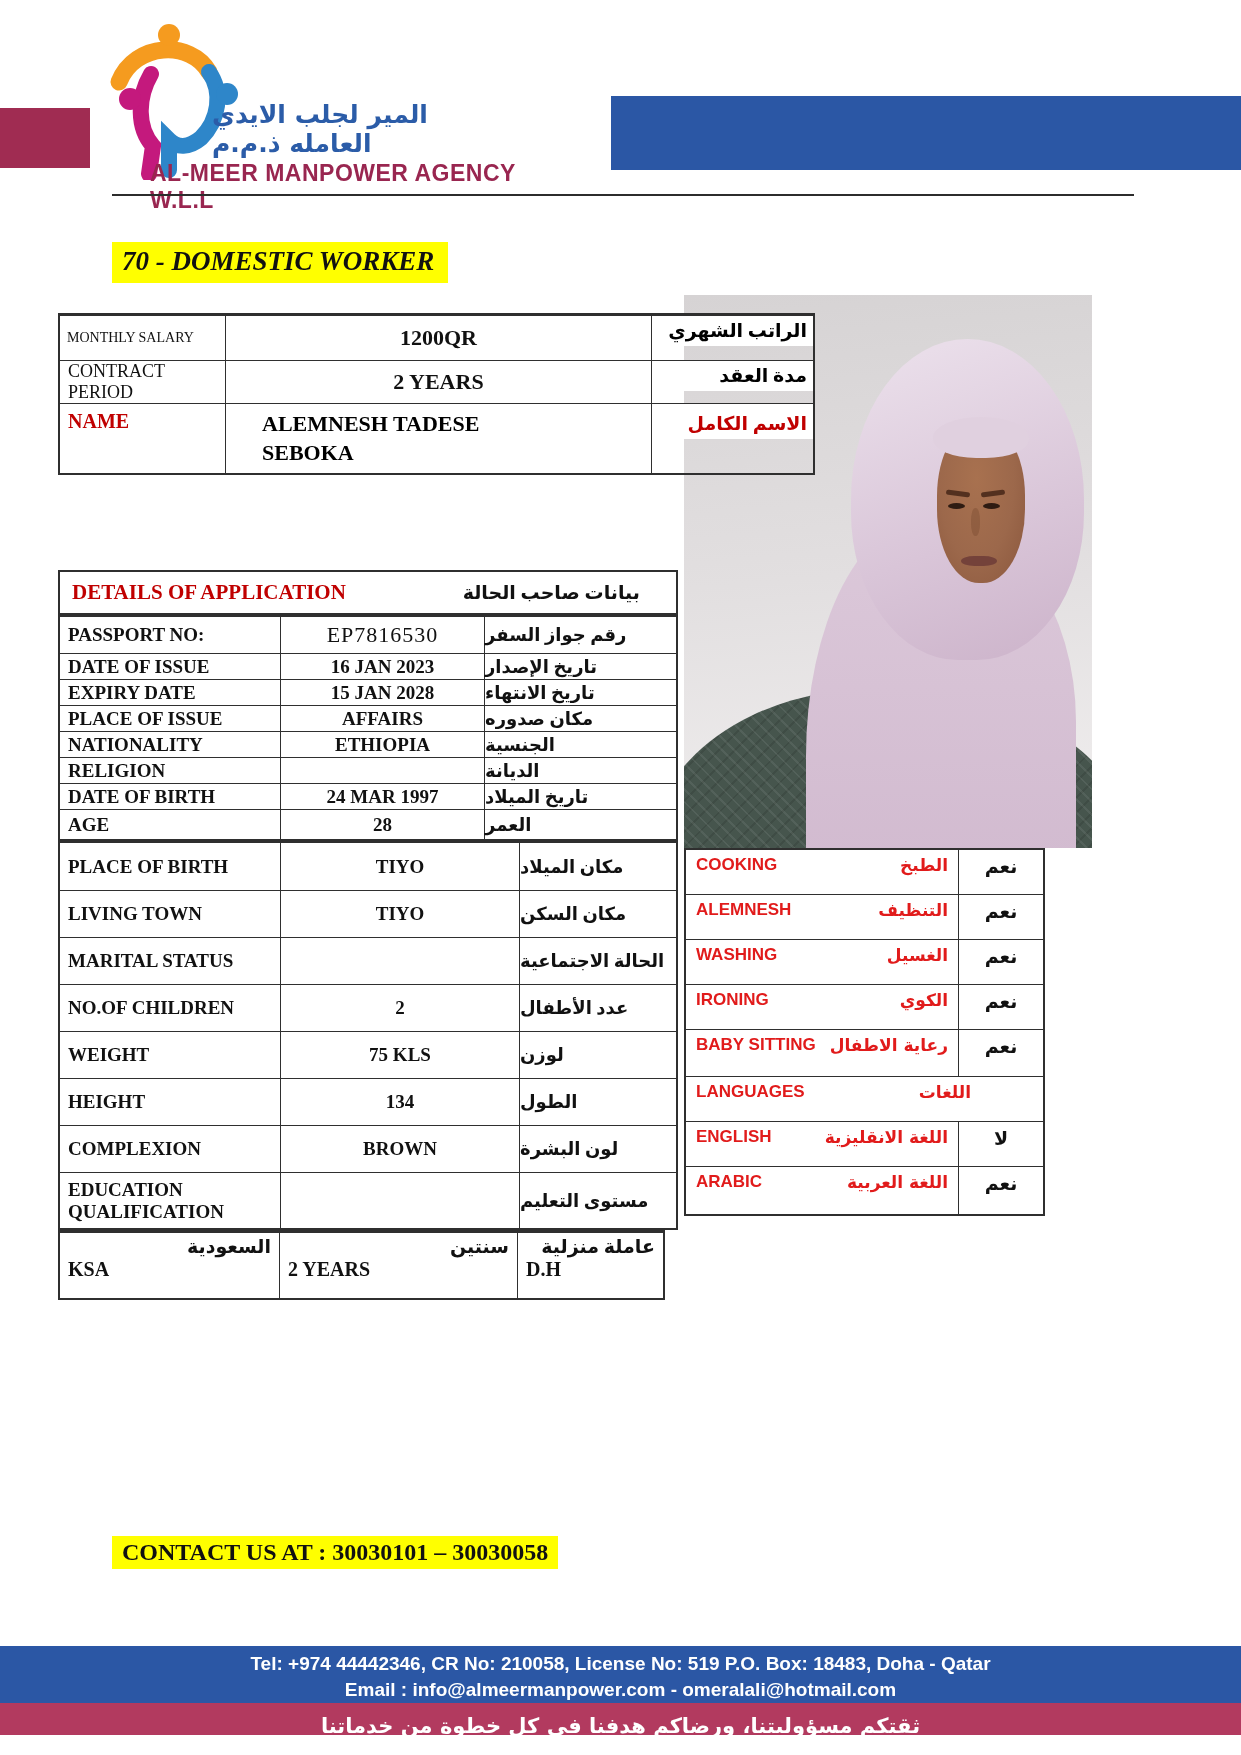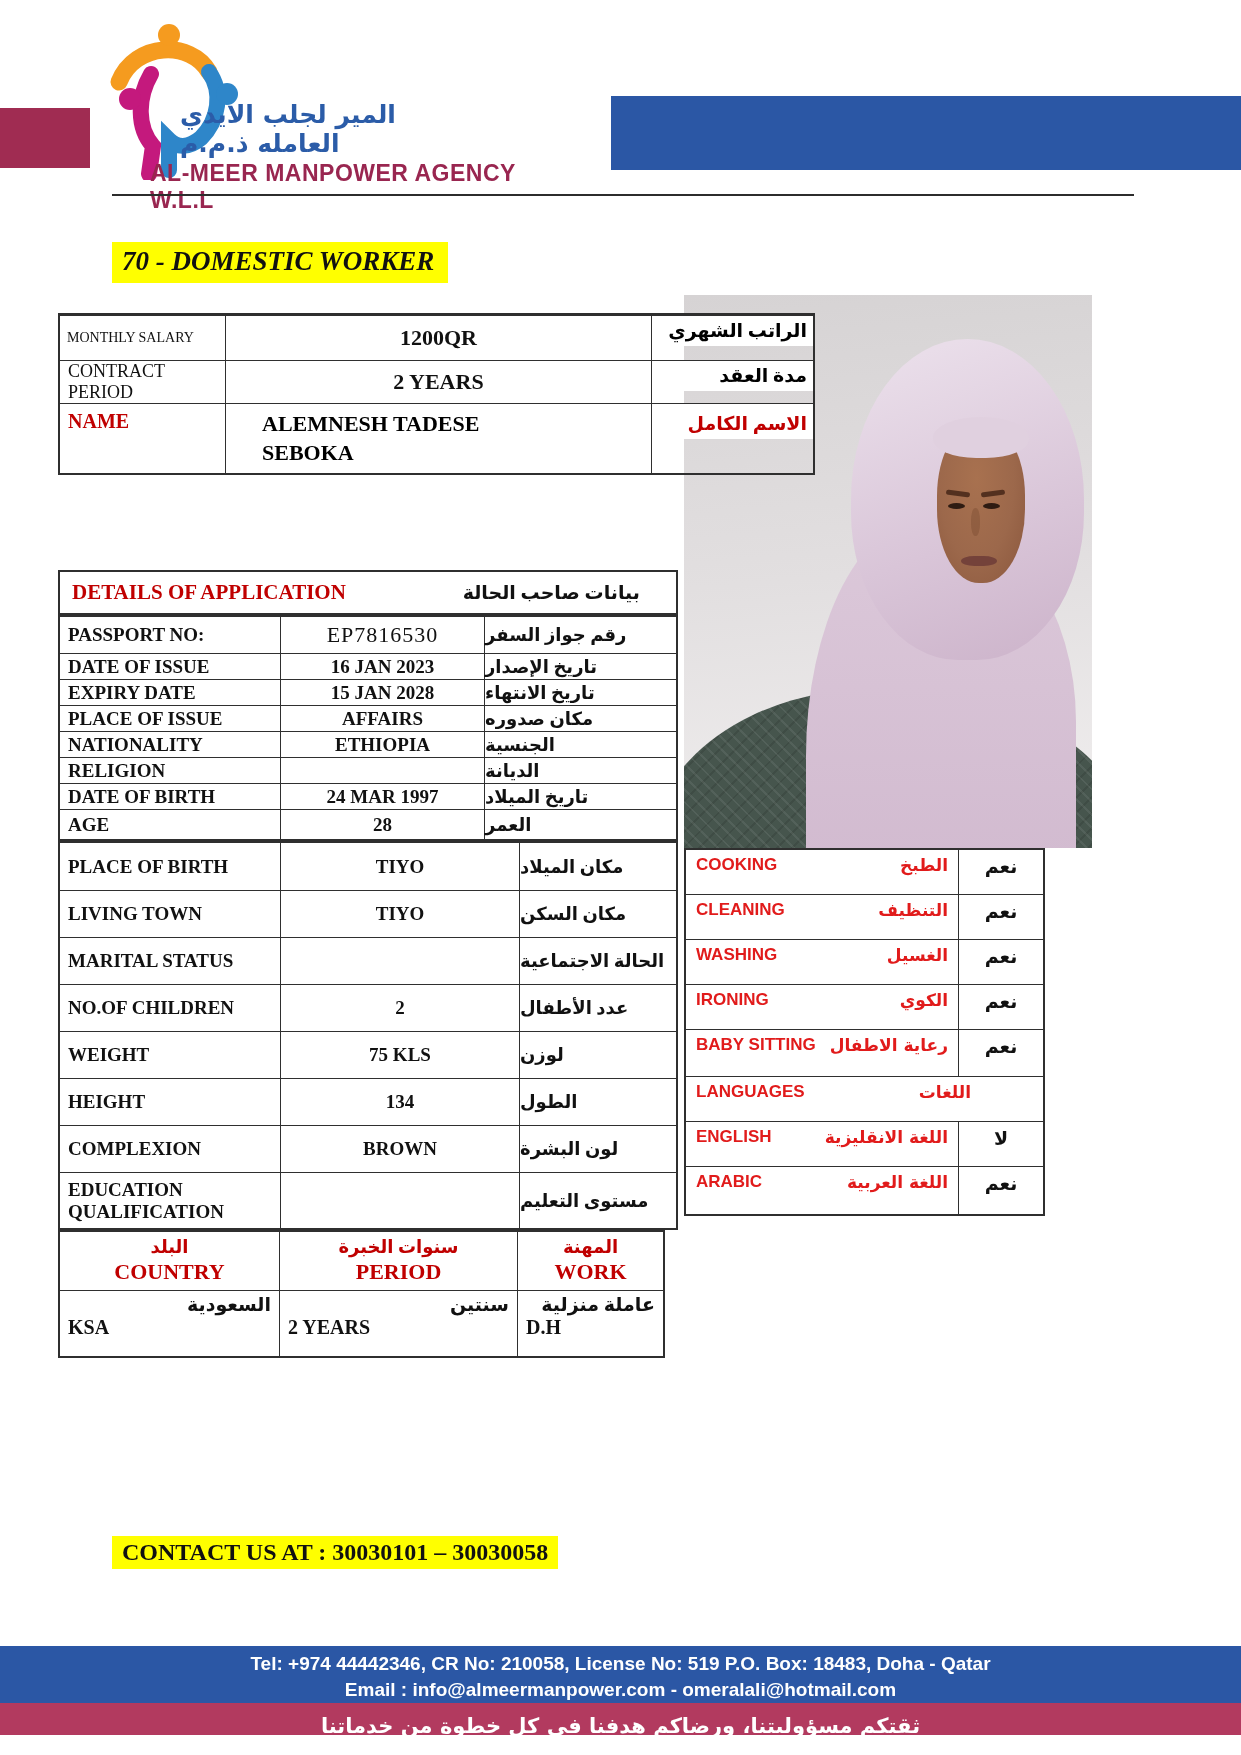--- a/index.html
+++ b/index.html
@@ -3,21 +3,21 @@
 <meta charset="utf-8">
 <style>
   html,body{margin:0;padding:0;background:#888;}
   .page{position:relative;width:1241px;height:1755px;background:#ffffff;margin:0 auto;
         font-family:"Liberation Serif","DejaVu Sans",serif;overflow:hidden;}
   .abs{position:absolute;}
 
   
   .maroon-block{left:0;top:108px;width:90px;height:60px;background:#a02c52;}
   .blue-bar{left:611px;top:96px;width:630px;height:74px;background:#2b57a5;}
-  .brand-ar{left:180px;top:100px;width:300px;text-align:left;color:#2b5ca8;font-weight:bold;
+  .brand-ar{left:212px;top:100px;width:300px;text-align:left;color:#2b5ca8;font-weight:bold;
             font-size:25px;direction:rtl;font-family:"DejaVu Sans",sans-serif;}
   .brand-en{left:150px;top:160px;width:430px;color:#992650;font-weight:bold;font-size:23px;
             font-family:"Liberation Sans","DejaVu Sans",sans-serif;letter-spacing:.5px;}
   .header-rule{left:112px;top:194px;width:1022px;height:2px;background:#2c2c2c;}
   .logo{left:105px;top:20px;}
 
   
   .yellow{background:#ffff00;display:inline-block;}
   .page-title{left:112px;top:242px;padding:4px 14px 6px 10px;font-size:27px;font-weight:bold;
               font-style:italic;color:#111;}
@@ -363,34 +363,20 @@
       <div class="c dlV val bl">
           <span></span>
         </div>
       <div class="c dlA arc bl">
           <span>مستوى التعليم</span>
         </div>
     </div>
   </div>
 
   <div class="tbl" style="left:58px;top:1230px;width:607px;background:#fff;">
-    <div class="trow first" style="height:58px;">
-      <div class="c exL exh">
-        <span class="a">البلد</span>
-        <span class="e">COUNTRY</span>
-      </div>
-      <div class="c exM exh bl">
-        <span class="a">سنوات الخبرة</span>
-        <span class="e">PERIOD</span>
-      </div>
-      <div class="c exR exh bl">
-        <span class="a">المهنة</span>
-        <span class="e">WORK</span>
-      </div>
-    </div>
     <div class="trow" style="height:66px;">
       <div class="c exL exv">
         <span class="a">السعودية</span>
         <span class="e">KSA</span>
       </div>
       <div class="c exM exv bl">
         <span class="a">سنتين</span>
         <span class="e">2 YEARS</span>
       </div>
       <div class="c exR exv bl">
@@ -405,21 +391,21 @@
       <div class="c skL">
         <span class="sk-en">COOKING</span>
         <span class="sk-ar">الطبخ</span>
       </div>
       <div class="c skA bl">
           <span>نعم</span>
         </div>
     </div>
     <div class="trow" style="height:45px;">
       <div class="c skL">
-        <span class="sk-en">CLEANING</span>
+        <span class="sk-en">ALEMNESH</span>
         <span class="sk-ar">التنظيف</span>
       </div>
       <div class="c skA bl">
           <span>نعم</span>
         </div>
     </div>
     <div class="trow" style="height:45px;">
       <div class="c skL">
         <span class="sk-en">WASHING</span>
         <span class="sk-ar">الغسيل</span>

